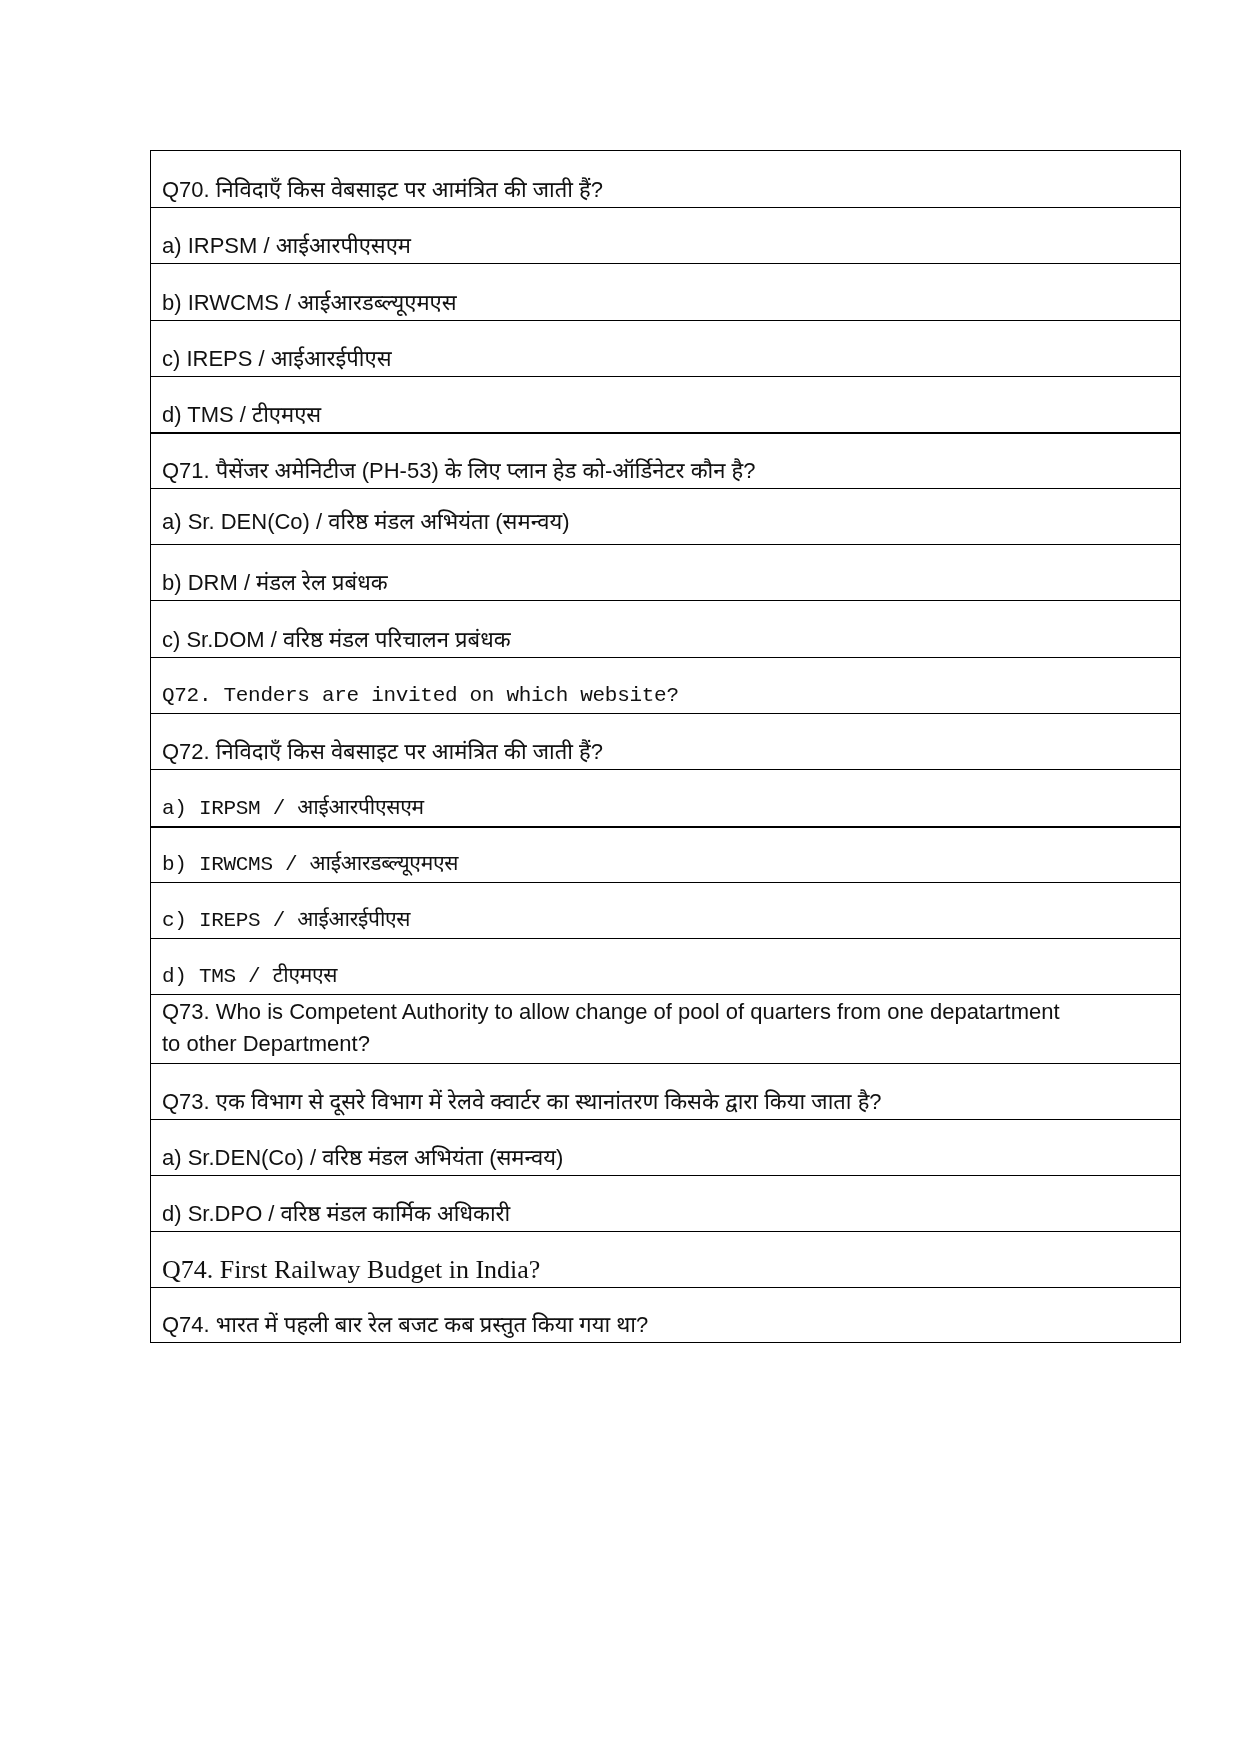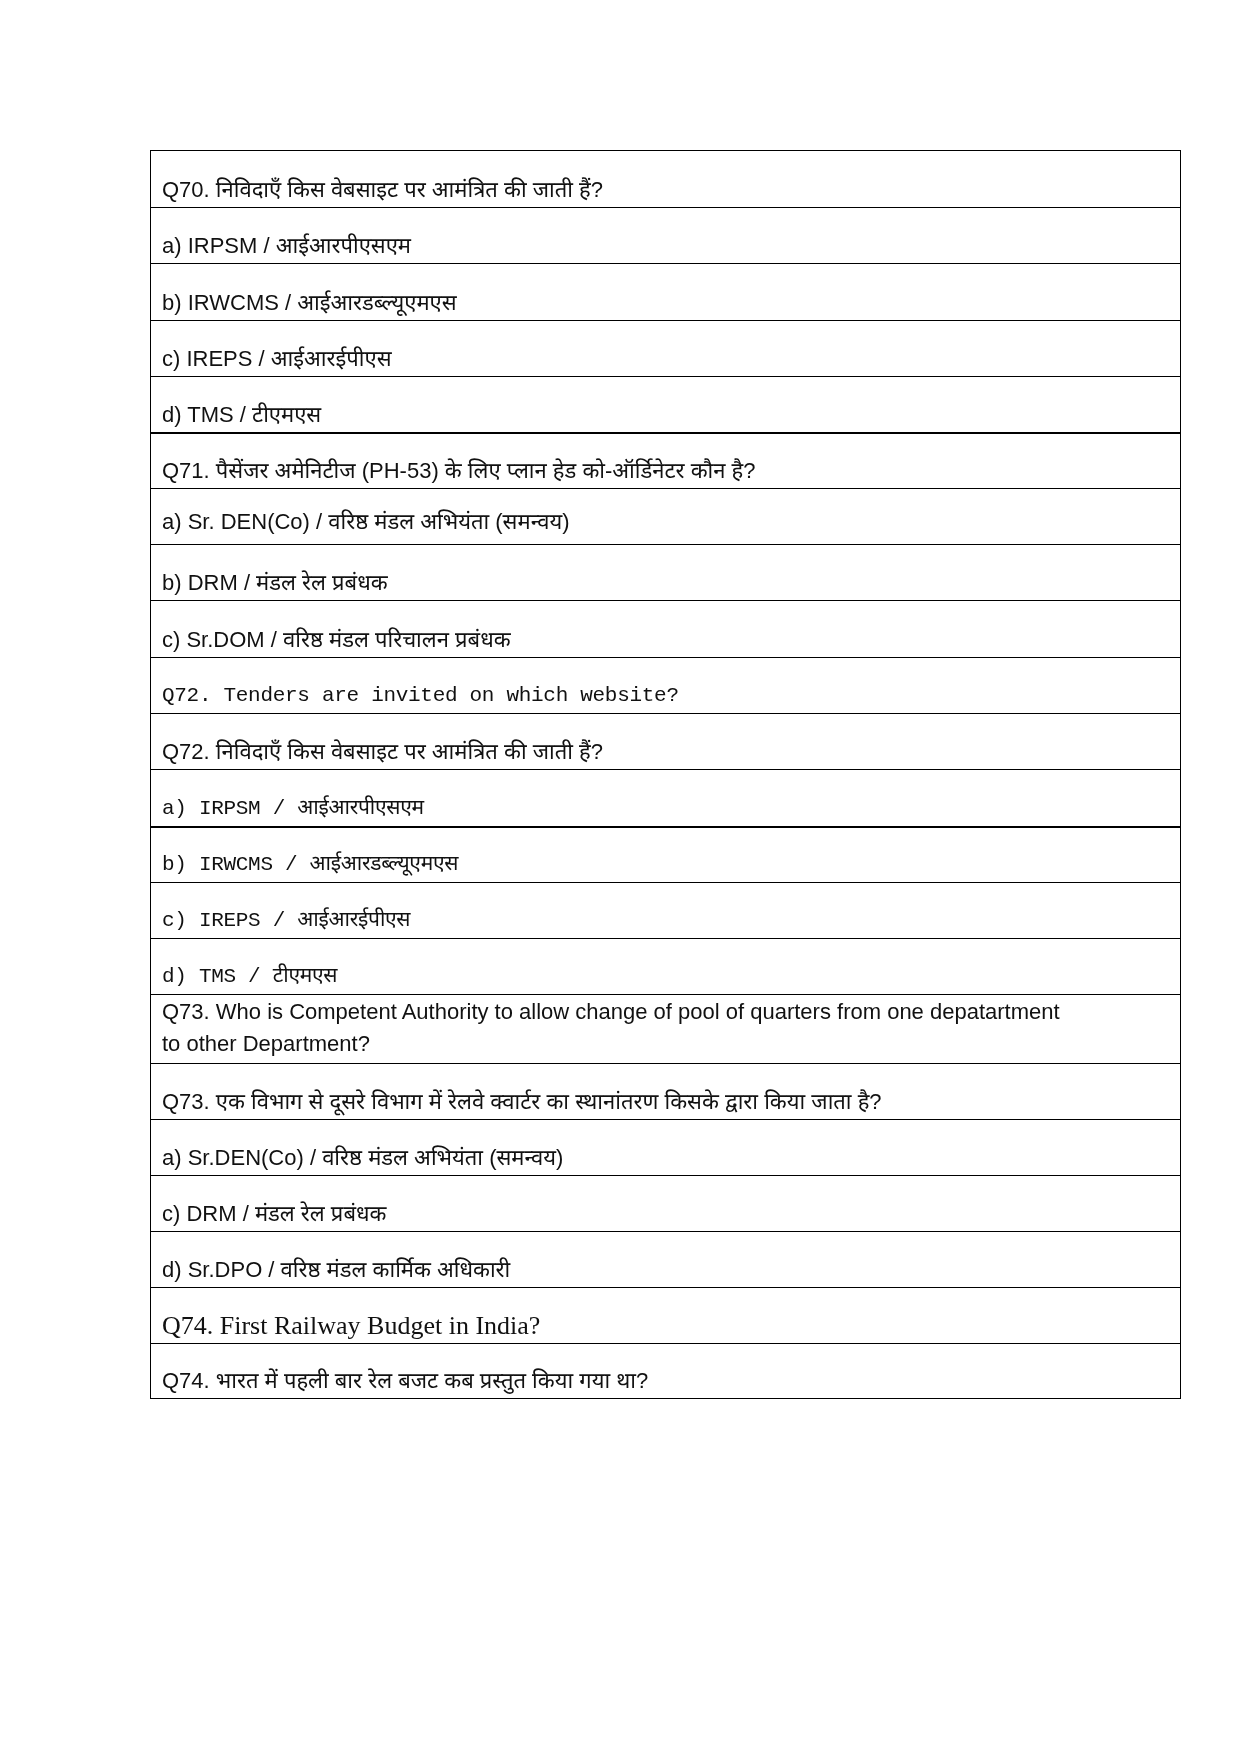--- a/index.html
+++ b/index.html
@@ -76,23 +76,20 @@
   <div class="row twoline" style="height:69px">
       <span style="display:block;max-width:900px">Q73. Who is Competent Authority to allow change of pool of quarters from one depatartment to other Department?</span>
     </div>
   <div class="row" style="height:56px">
       <span>Q73. एक विभाग से दूसरे विभाग में रेलवे क्वार्टर का स्थानांतरण किसके द्वारा किया जाता है?</span>
     </div>
   <div class="row" style="height:56px">
       <span>a) Sr.DEN(Co) / वरिष्ठ मंडल अभियंता  (समन्वय)</span>
     </div>
   <div class="row" style="height:56px">
-      <span>c) DRM / मंडल रेल प्रबंधक</span>
-    </div>
-  <div class="row" style="height:56px">
       <span>d) Sr.DPO / वरिष्ठ मंडल कार्मिक अधिकारी</span>
     </div>
   <div class="row serif" style="height:56px">
       <span>Q74. First Railway Budget in India?</span>
     </div>
   <div class="row" style="height:55px">
       <span>Q74. भारत में पहली बार रेल बजट कब प्रस्तुत किया गया था?</span>
     </div>
 </div>
 

